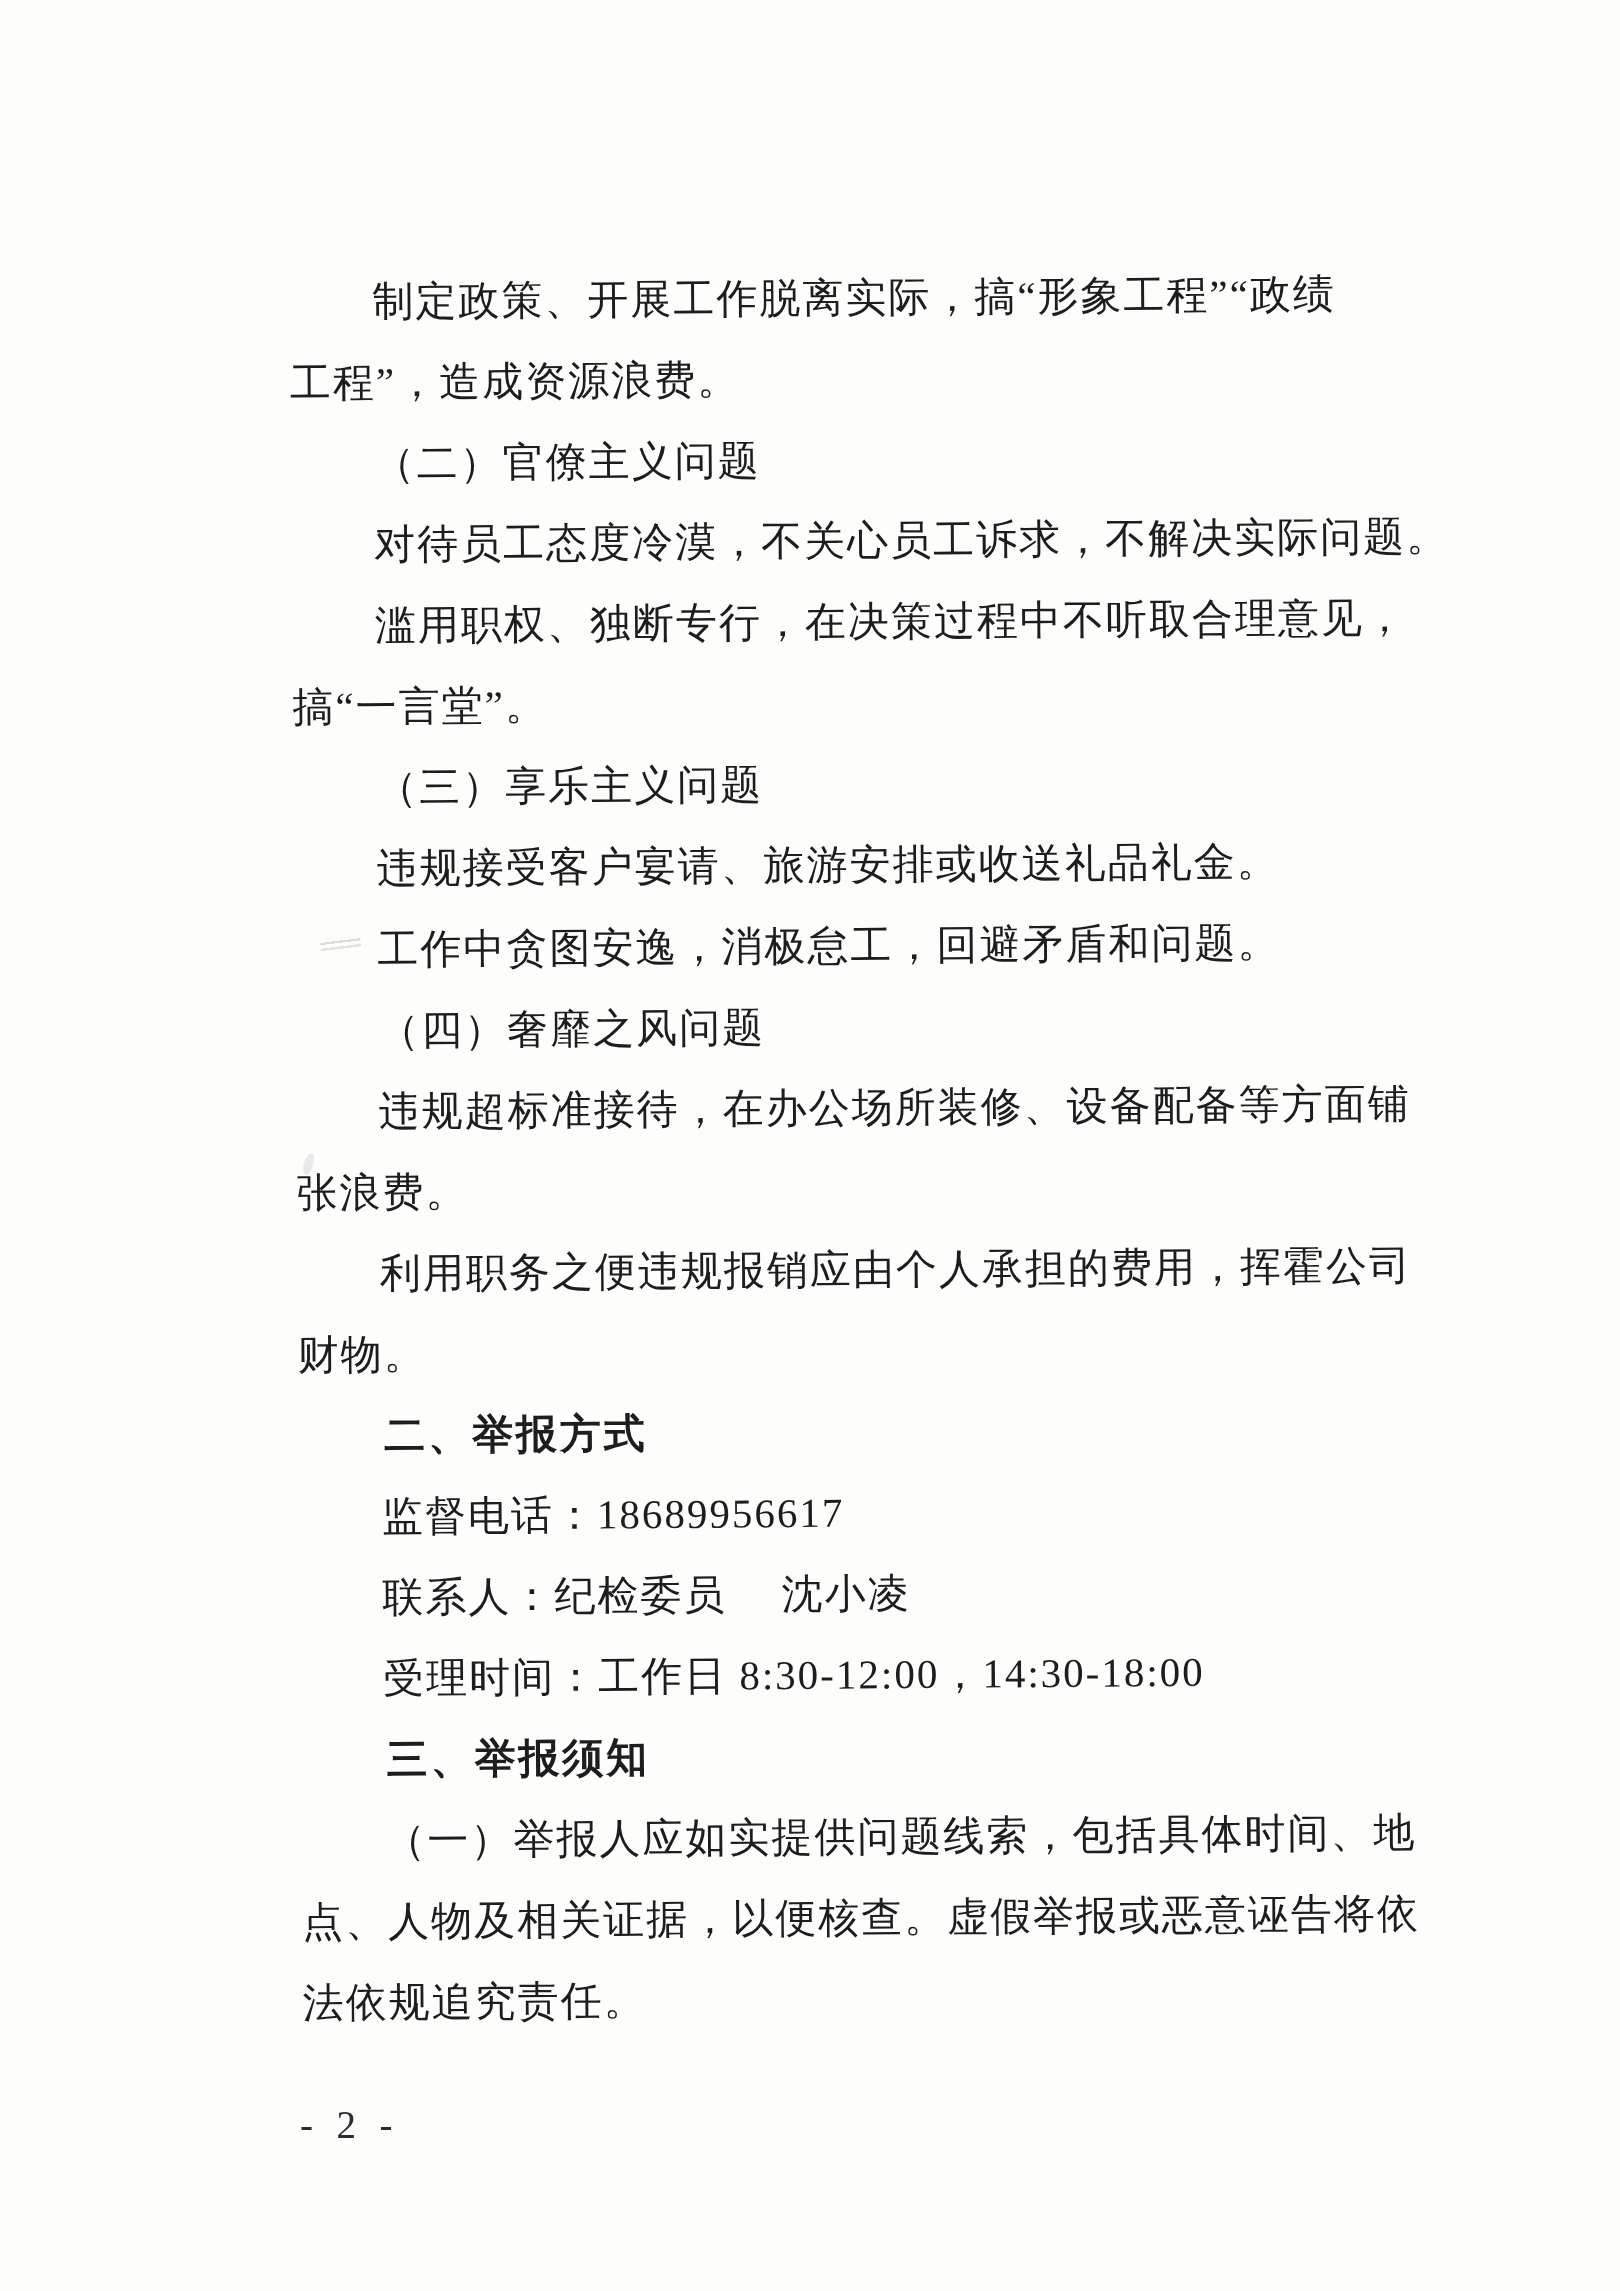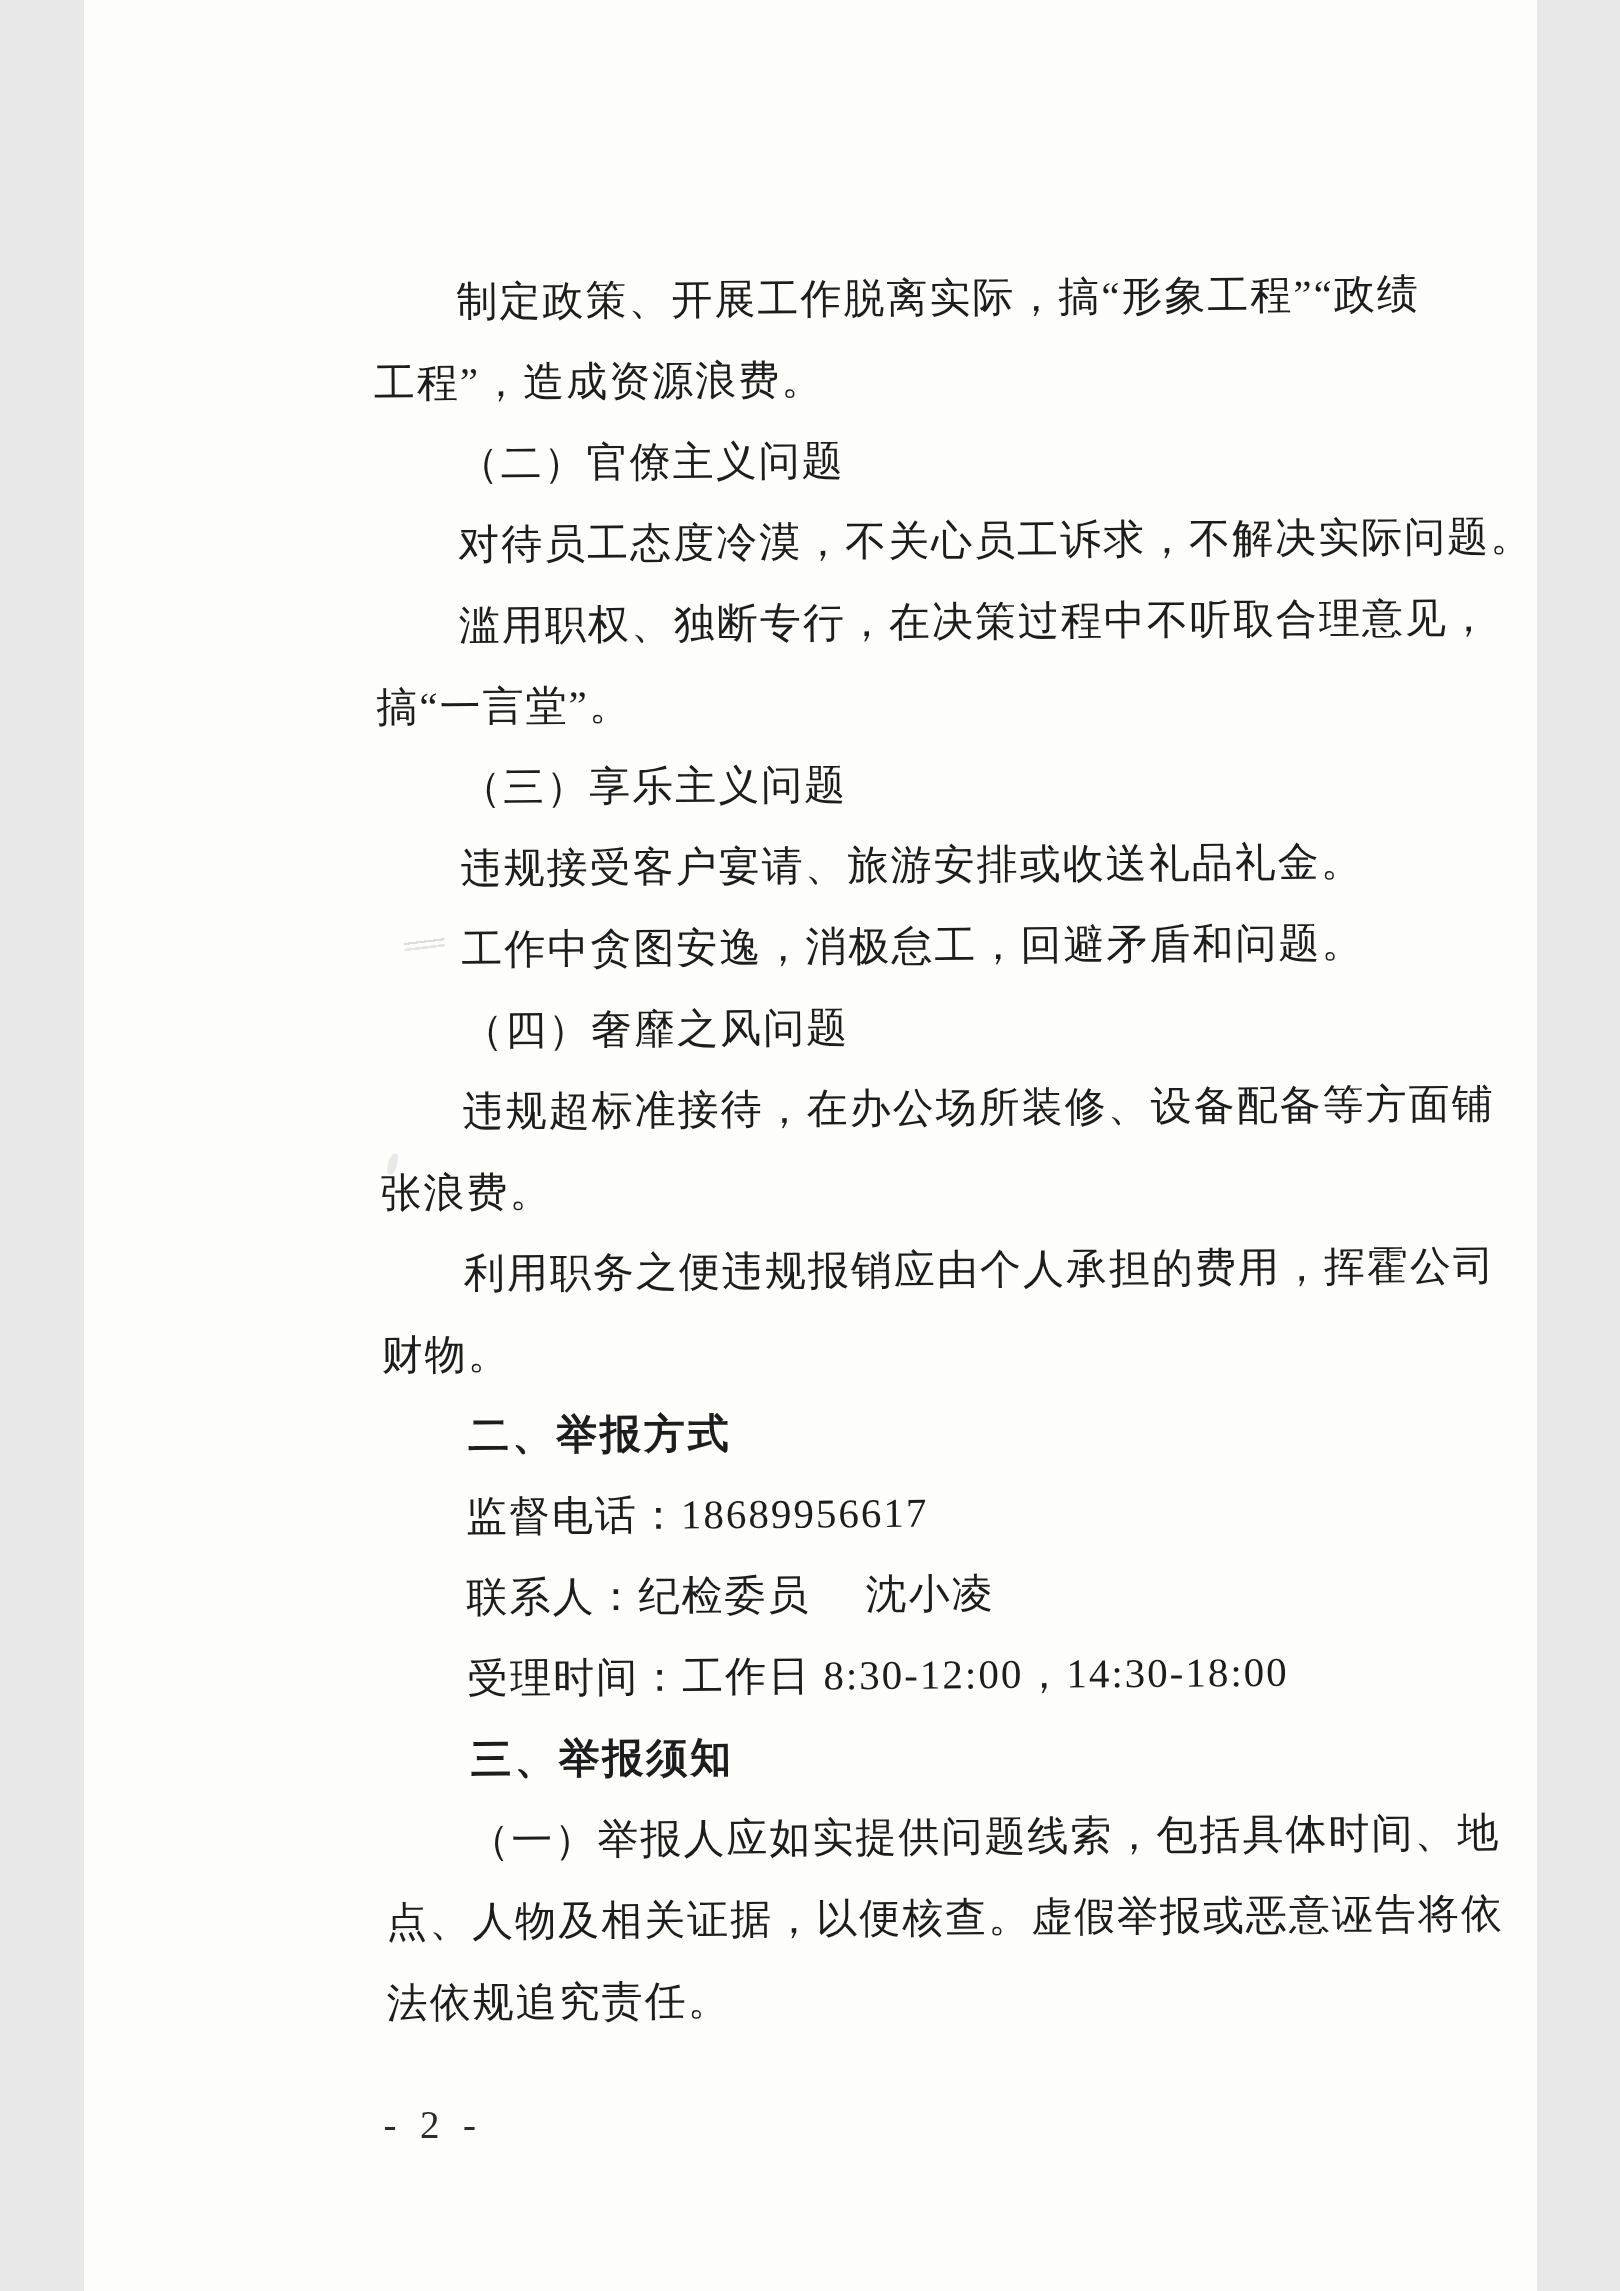--- a/index.html
+++ b/index.html
@@ -1,18 +1,18 @@
 <!DOCTYPE html>
 <html><head>
 <meta charset="utf-8">
 <style>
   html, body { margin: 0; padding: 0; background: #e8e8e8; }
   .page {
     position: relative;
-    width: 1453px;
+    width: 1620px;
     height: 2292px;
     margin: 0 auto;
     background: #fdfdfc;
     overflow: hidden;
     color: #1d1d1d;
     font-family: "Liberation Serif", "DejaVu Serif", serif;
   }
   
   .content {
     position: absolute;

